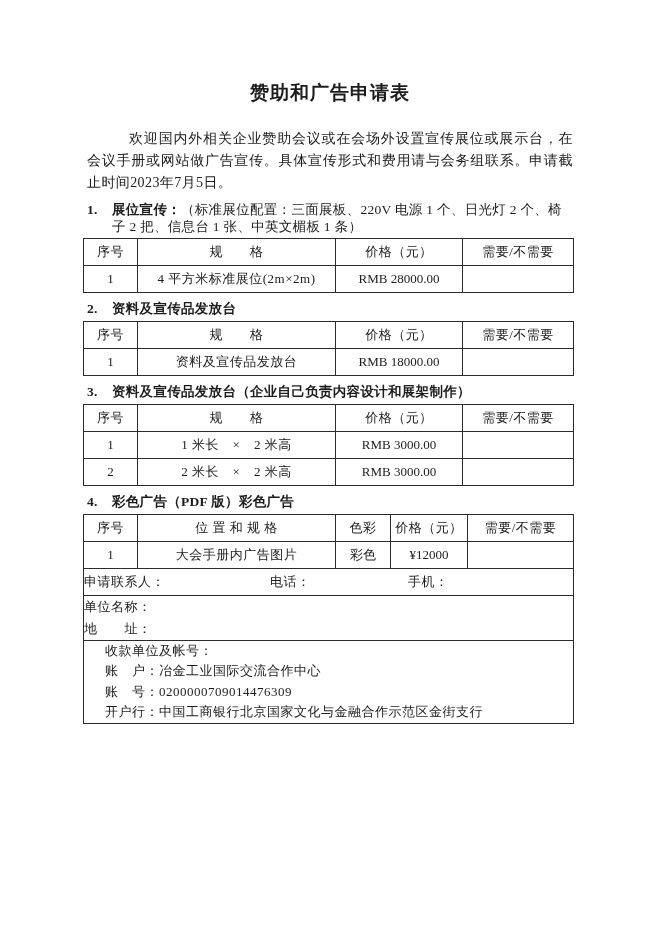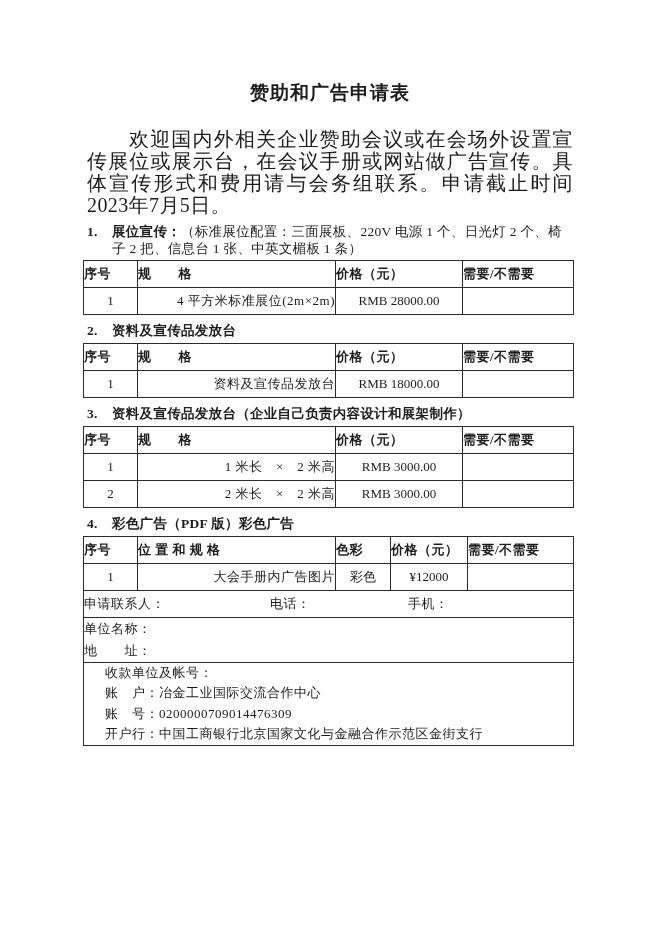--- a/index.html
+++ b/index.html
@@ -13,21 +13,21 @@
   }
   .content{padding:0 87px;}
   .doc-title{
     margin:0;padding-top:80px;
     text-align:center;
     font-size:19px;font-weight:bold;
     letter-spacing:1px;
   }
   .intro{
     margin:22px 0 0 0;
-    font-size:20px;line-height:22px;
+    font-size:14px;line-height:22px;
     text-align:justify;
     text-indent:42px;
     letter-spacing:0.4px;
   }
   .sec{
     position:relative;
     margin-top:8px;
     padding-left:25px;
     font-size:13.5px;line-height:16.5px;
     letter-spacing:0.3px;
@@ -43,23 +43,23 @@
     table-layout:fixed;
     font-size:13px;
   }
   table.grid th,table.grid td{
     border:1px solid #2b2b2b;
     height:26px;
     padding:0;
     overflow:hidden;
     white-space:nowrap;
   }
-  table.grid th{font-weight:bold;text-align:left;letter-spacing:0.5px;}
+  table.grid th{font-weight:normal;text-align:center;letter-spacing:0.5px;}
   td.c{text-align:center;}
-  td.spec{text-align:right;padding-left:8px;letter-spacing:0.5px;}
+  td.spec{text-align:center;padding-left:8px;letter-spacing:0.5px;}
   
   .w-seq{width:54px;} .w-spec{width:198px;} .w-price{width:127px;} .w-need{width:111px;}
   
   .w5-seq{width:54px;} .w5-spec{width:198px;} .w5-color{width:55px;} .w5-price{width:77px;} .w5-need{width:106px;}
   
   td.block{
     text-align:left;
     padding:8px 8px 6px 8px;
     white-space:normal;
     height:auto;

